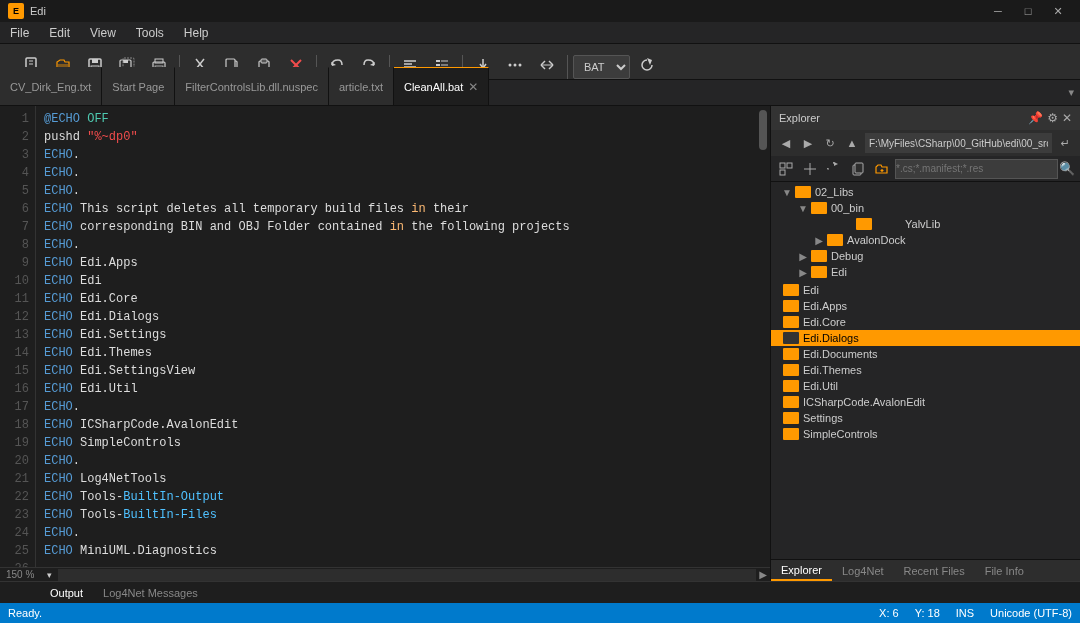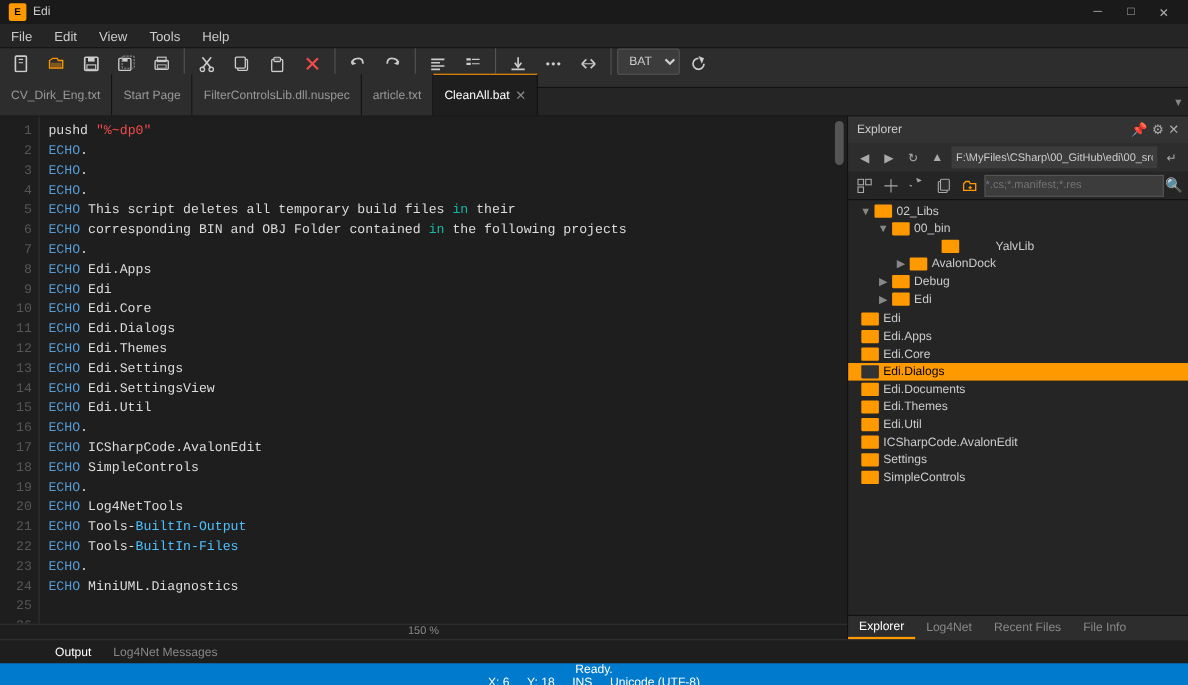--- a/index.html
+++ b/index.html
@@ -11,21 +11,21 @@
     #titlebar-icon { width: 16px; height: 16px; background: #f90; border-radius: 2px; display: flex; align-items: center; justify-content: center; font-size: 9px; color: #000; font-weight: bold; }
     #titlebar-title { font-size: 11px; color: #ccc; }
     #titlebar-controls { display: flex; gap: 2px; }
     .title-btn { width: 28px; height: 18px; display: flex; align-items: center; justify-content: center; font-size: 11px; color: #aaa; cursor: pointer; }
 
     
     #menubar { background: #252526; height: 22px; display: flex; align-items: center; border-bottom: 1px solid #111; }
     .menu-item { padding: 2px 10px; font-size: 12px; color: #ccc; cursor: pointer; height: 100%; display: flex; align-items: center; }
 
     
-    #toolbar { background: #2d2d2d; height: 36px; display: flex; align-items: flex-start; padding: 0 4px; border-bottom: 1px solid #111; gap: 2px; }
+    #toolbar { background: #2d2d2d; height: 36px; display: flex; align-items: flex-end; padding: 0 16px; border-bottom: 1px solid #111; gap: 2px; }
     .tb-btn { width: 30px; height: 28px; display: flex; align-items: center; justify-content: center; color: #ccc; cursor: pointer; border-radius: 2px; font-size: 14px; }
     .tb-separator { width: 1px; height: 24px; background: #555; margin: 0 3px; }
     .tb-dropdown { background: #3c3c3c; border: 1px solid #555; color: #ccc; padding: 2px 6px; font-size: 11px; border-radius: 2px; cursor: pointer; height: 24px; }
 
     
     #tabs-bar { background: #252526; height: 26px; display: flex; align-items: flex-end; border-bottom: 1px solid #111; padding-left: 0; }
     .tab { height: 38px; padding: 0 10px; display: flex; align-items: center; gap: 5px; font-size: 11px; color: #999; cursor: pointer; border-right: 1px solid #111; border-top: 1px solid transparent; background: #2d2d2d; }
     .tab.active { background: #1e1e1e; color: #fff; border-top: 1px solid #f90; }
     .tab-close { font-size: 12px; color: #888; }
     .tab-arrow { margin-left: auto; padding: 0 6px; font-size: 11px; color: #888; cursor: pointer; align-self: center; }
@@ -35,28 +35,28 @@
 
     
     #editor { flex: 1; background: #1e1e1e; overflow: hidden; display: flex; flex-direction: column; }
     #editor-content { flex: 1; overflow: hidden; display: flex; }
     #line-numbers { background: #1e1e1e; color: #555; font-family: 'Courier New', monospace; font-size: 12px; line-height: 18px; padding: 4px 6px 4px 8px; text-align: right; min-width: 36px; user-select: none; border-right: 1px solid #333; }
     #code-area { flex: 1; font-family: 'Courier New', monospace; font-size: 12px; line-height: 18px; padding: 4px 8px; color: #ddd; overflow-y: auto; overflow-x: auto; }
     .code-line { white-space: pre; min-height: 18px; }
     .kw-cmd { color: #569cd6; }
     .str-red { color: #f14c4c; }
     .str-blue { color: #4ec9b0; }
-    .str-in { color: #14b8a6; }
+    .str-in { color: #fdba74; }
     .str-builtin { color: #4fc1ff; }
 
     #editor-scrollbar { width: 14px; background: #1e1e1e; }
     #editor-scroll-thumb { width: 8px; height: 40px; background: #555; border-radius: 4px; margin: 4px auto; }
 
     
-    #editor-bottom { height: 14px; background: #1e1e1e; display: flex; align-items: center; border-top: 1px solid #333; flex-direction: column; }
+    #editor-bottom { height: 14px; background: #1e1e1e; display: flex; align-items: center; border-top: 1px solid #333; }
     #zoom-info { font-size: 10px; color: #888; padding: 0 6px; }
     #h-scroll { flex: 1; height: 12px; background: #2d2d2d; }
     #h-scroll-arrow { width: 14px; font-size: 10px; color: #888; text-align: center; }
 
     
     #explorer { width: 310px; background: #252526; border-left: 1px solid #111; display: flex; flex-direction: column; }
     #explorer-header { background: #333; height: 24px; display: flex; align-items: center; justify-content: space-between; padding: 0 8px; font-size: 11px; color: #ccc; }
     #explorer-header-right { display: flex; gap: 4px; }
     .exp-icon-btn { font-size: 12px; color: #aaa; cursor: pointer; }
     #explorer-path { background: #2d2d2d; height: 26px; display: flex; align-items: center; padding: 0 6px; gap: 4px; }
@@ -79,21 +79,21 @@
     #explorer-footer { height: 22px; background: #2d2d2d; display: flex; align-items: center; border-top: 1px solid #111; }
     .exp-tab { padding: 0 10px; height: 100%; display: flex; align-items: center; font-size: 11px; color: #888; cursor: pointer; }
     .exp-tab.active { color: #fff; border-bottom: 2px solid #f90; }
 
     
     #bottom-panels { height: 22px; background: #1e1e1e; display: flex; align-items: center; border-top: 1px solid #333; padding-left: 40px; }
     .bottom-tab { padding: 0 10px; height: 100%; display: flex; align-items: center; font-size: 11px; color: #888; cursor: pointer; }
     .bottom-tab.active { color: #fff; }
 
     
-    #statusbar { background: #007acc; height: 20px; display: flex; align-items: center; justify-content: space-between; padding: 0 8px; font-size: 11px; color: #fff; flex-direction: column; }
+    #statusbar { background: #007acc; height: 20px; display: flex; align-items: center; justify-content: space-between; padding: 0 8px; font-size: 11px; color: #fff; }
     #status-left { display: flex; align-items: center; }
     #status-right { display: flex; gap: 16px; align-items: center; }
 
     
     ::-webkit-scrollbar { width: 8px; height: 8px; }
     ::-webkit-scrollbar-track { background: #1e1e1e; }
     ::-webkit-scrollbar-thumb { background: #555; border-radius: 4px; }
   </style>
 </head>
 <body>
@@ -295,33 +295,34 @@
           <div>19</div>
           <div>20</div>
         <div>21</div>
           <div>22</div>
           <div>23</div>
           <div>24</div>
           <div>25</div>
         <div>26</div>
       </div>
       <div id="code-area">
+        <div class="code-line"><span class="kw-cmd">@ECHO</span> <span class="str-blue">OFF</span></div>
         <div class="code-line">pushd <span class="str-red">"<span style="color:#f14c4c;">%~dp0</span>"</span></div>
         <div class="code-line"><span class="kw-cmd">ECHO</span>.</div>
         <div class="code-line"><span class="kw-cmd">ECHO</span>.</div>
         <div class="code-line"><span class="kw-cmd">ECHO</span>.</div>
         <div class="code-line"><span class="kw-cmd">ECHO</span> This script deletes all temporary build files <span class="str-in">in</span> their</div>
         <div class="code-line"><span class="kw-cmd">ECHO</span> corresponding BIN and OBJ Folder contained <span class="str-in">in</span> the following projects</div>
         <div class="code-line"><span class="kw-cmd">ECHO</span>.</div>
         <div class="code-line"><span class="kw-cmd">ECHO</span> Edi.Apps</div>
         <div class="code-line"><span class="kw-cmd">ECHO</span> Edi</div>
         <div class="code-line"><span class="kw-cmd">ECHO</span> Edi.Core</div>
         <div class="code-line"><span class="kw-cmd">ECHO</span> Edi.Dialogs</div>
+        <div class="code-line"><span class="kw-cmd">ECHO</span> Edi.Settings</div>
         <div class="code-line"><span class="kw-cmd">ECHO</span> Edi.Themes</div>
-        <div class="code-line"><span class="kw-cmd">ECHO</span> Edi.Settings</div>
         <div class="code-line"><span class="kw-cmd">ECHO</span> Edi.SettingsView</div>
         <div class="code-line"><span class="kw-cmd">ECHO</span> Edi.Util</div>
         <div class="code-line"><span class="kw-cmd">ECHO</span>.</div>
         <div class="code-line"><span class="kw-cmd">ECHO</span> ICSharpCode.AvalonEdit</div>
         <div class="code-line"><span class="kw-cmd">ECHO</span> SimpleControls</div>
         <div class="code-line"><span class="kw-cmd">ECHO</span>.</div>
         <div class="code-line"><span class="kw-cmd">ECHO</span> Log4NetTools</div>
         <div class="code-line"><span class="kw-cmd">ECHO</span> Tools-<span class="str-builtin">BuiltIn-Output</span></div>
         <div class="code-line"><span class="kw-cmd">ECHO</span> Tools-<span class="str-builtin">BuiltIn-Files</span></div>
         <div class="code-line"><span class="kw-cmd">ECHO</span>.</div>

